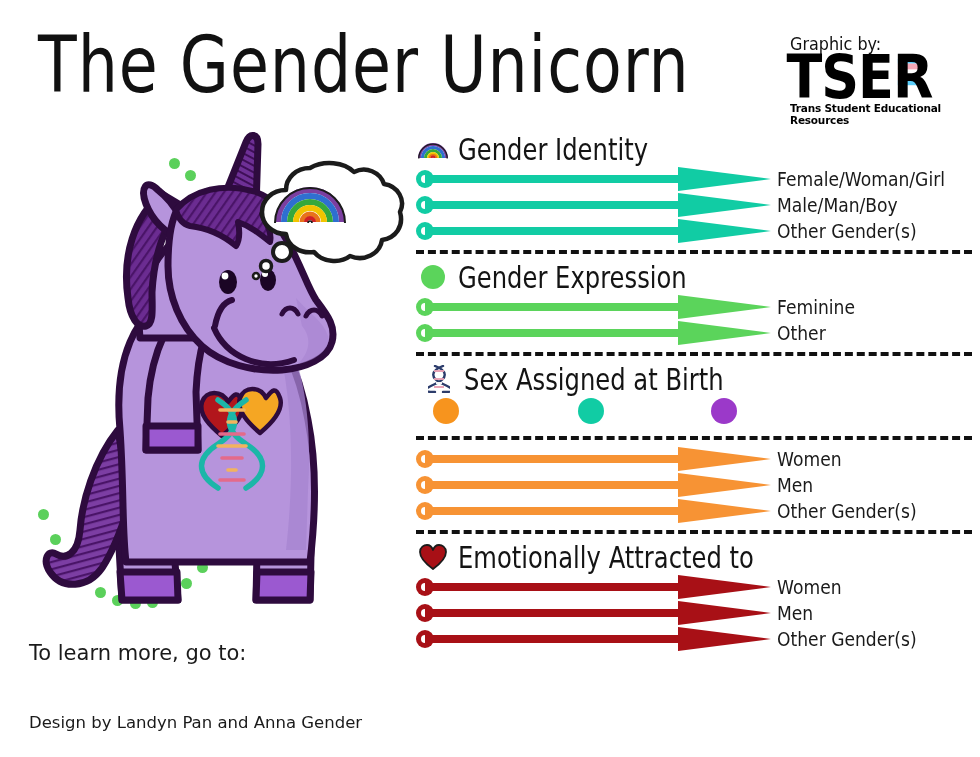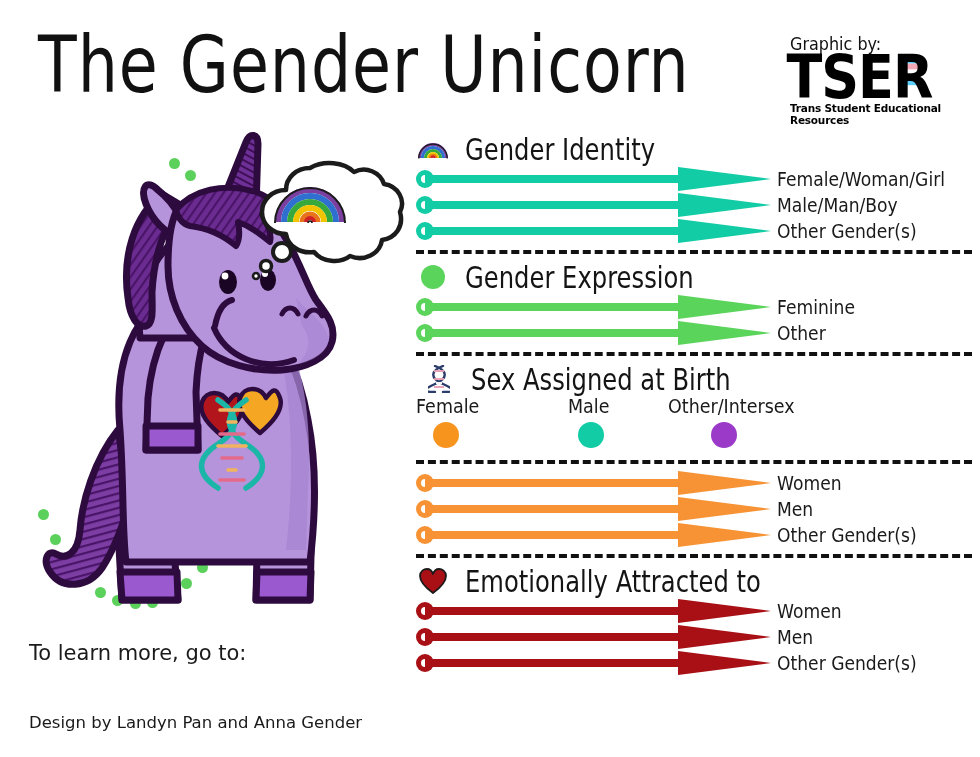--- a/index.html
+++ b/index.html
@@ -123,21 +123,20 @@
     top: 132px;
     width: 556px;
   }
   .section {
     position: relative;
   }
   .sec-head {
     display: flex;
     align-items: center;
     height: 34px;
-    gap: 7px;
   }
   .sec-icon {
     width: 34px;
     height: 30px;
     display: flex;
     align-items: center;
     justify-content: center;
     flex: 0 0 auto;
   }
   .sec-title {
@@ -505,25 +504,20 @@
             <path d="M18,1 C5,6 5,13 18,19 C31,25 31,27 18,27" fill="none" stroke="#2C3C6B" stroke-width="2.4" stroke-linecap="round" transform="translate(-3,0)"></path>
             <path d="M6,6 L16,6" stroke="#E8A0B4" stroke-width="1.9"></path>
             <path d="M8,10 L14,10" stroke="#ffffff" stroke-width="1.9"></path>
             <path d="M6,14 L16,14" stroke="#E8A0B4" stroke-width="1.9"></path>
             <path d="M8,18 L14,18" stroke="#ffffff" stroke-width="1.9"></path>
             <path d="M6,22 L16,22" stroke="#E8A0B4" stroke-width="1.9"></path>
           </svg>
         </span>
         <span class="sec-title">Sex Assigned at Birth</span>
       </div>
-      <div id="sab-labels">
-        <span style="left:0px">Female</span>
-        <span style="left:152px">Male</span>
-        <span style="left:252px">Other/Intersex</span>
-      </div>
       <div id="sab-dots">
         <span class="bigdot" style="left:17px;background:#F7941E"></span>
         <span class="bigdot" style="left:162px;background:#11CCA4"></span>
         <span class="bigdot" style="left:295px;background:#9B39C9"></span>
       </div>
     </div>
 
     <div class="divider"></div>
 
     <div class="section">

